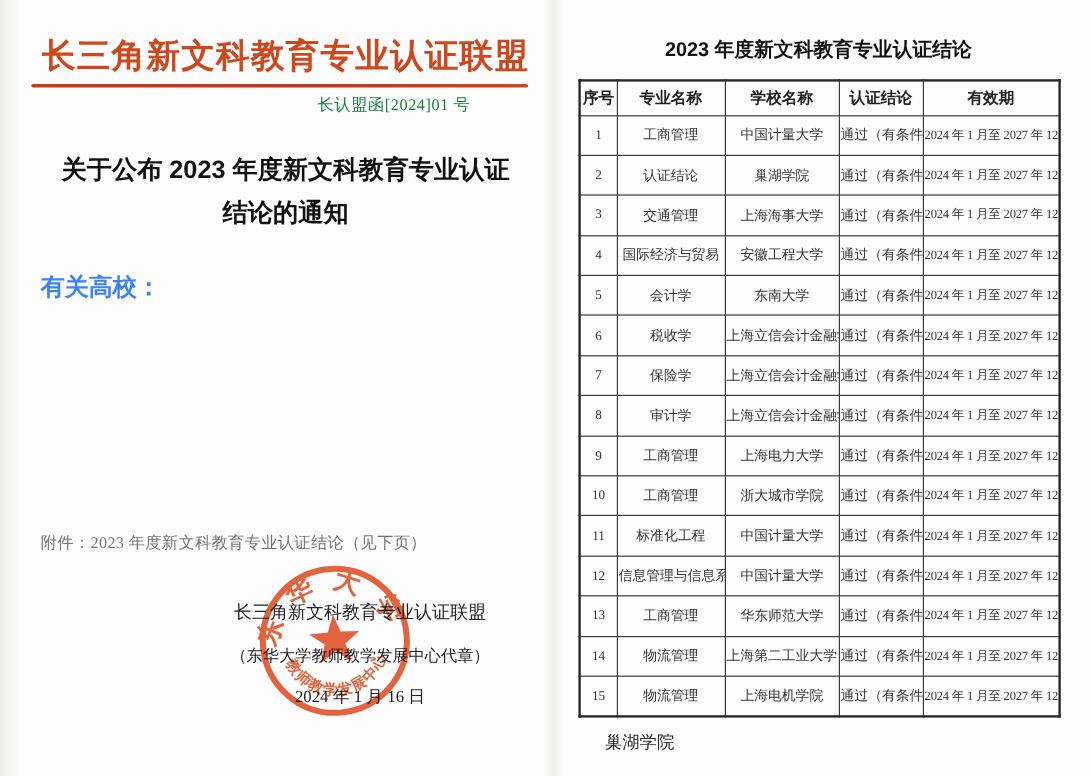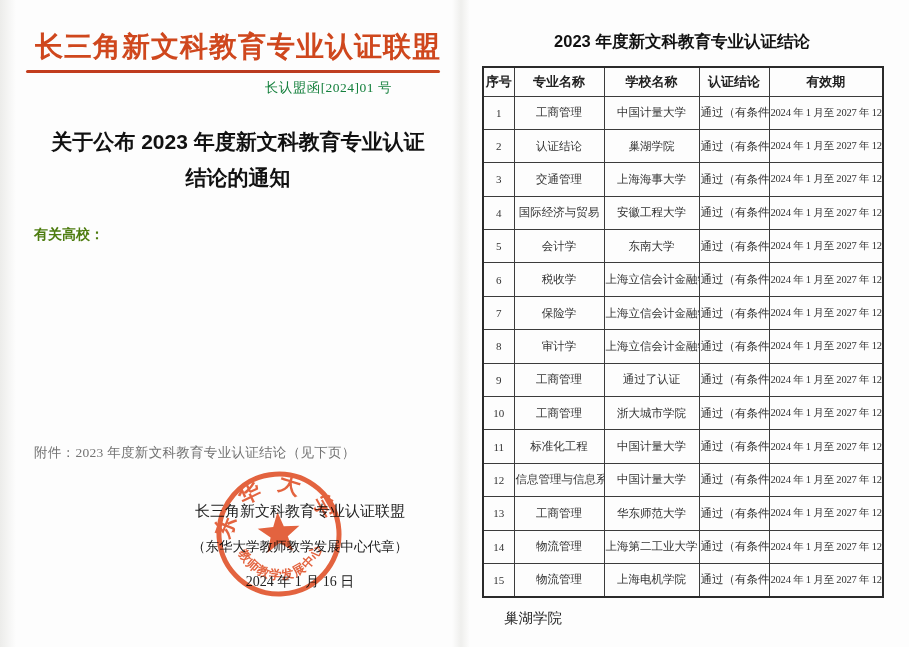--- a/index.html
+++ b/index.html
@@ -28,21 +28,21 @@
     position:absolute; top:53px; right:64px;
     font-size:13.5px; color:#15803d; letter-spacing:.5px;
   }
   .notice-title {
     position:absolute; top:98px; left:0; width:100%; text-align:center;
     font-family:"Liberation Sans","DejaVu Sans",sans-serif;
     font-weight:bold; font-size:21px; line-height:36px; color:#111;
   }
   .salutation {
     position:absolute; top:200px; left:14px;
-    font-weight:bold; font-size:14px; color:#4d7c0f;
+    font-weight:bold; font-size:20px; color:#3b82f6;
     font-family:"Liberation Sans","DejaVu Sans",sans-serif;
   }
   .body-paragraph {
     position:absolute; top:228px; left:14px; width:410px;
     font-size:15.5px; line-height:37px; text-align:justify;
     text-indent:2em; color:#2e2e2e;
   }
   .attachment-line {
     position:absolute; top:418px; left:14px;
     font-size:13.5px; color:#737373; letter-spacing:.3px;
@@ -206,21 +206,21 @@
         <tr>
           <td class="col-idx">8</td>
           <td class="col-major">审计学</td>
           <td class="col-school">上海立信会计金融学院</td>
           <td class="col-result">通过（有条件）</td>
           <td class="col-date">2024 年 1 月至 2027 年 12 月</td>
         </tr>
         <tr>
           <td class="col-idx">9</td>
           <td class="col-major">工商管理</td>
-          <td class="col-school">通过了认证</td>
+          <td class="col-school">上海电力大学</td>
           <td class="col-result">通过（有条件）</td>
           <td class="col-date">2024 年 1 月至 2027 年 12 月</td>
         </tr>
         <tr>
           <td class="col-idx">10</td>
           <td class="col-major">工商管理</td>
           <td class="col-school">浙大城市学院</td>
           <td class="col-result">通过（有条件）</td>
           <td class="col-date">2024 年 1 月至 2027 年 12 月</td>
         </tr>

